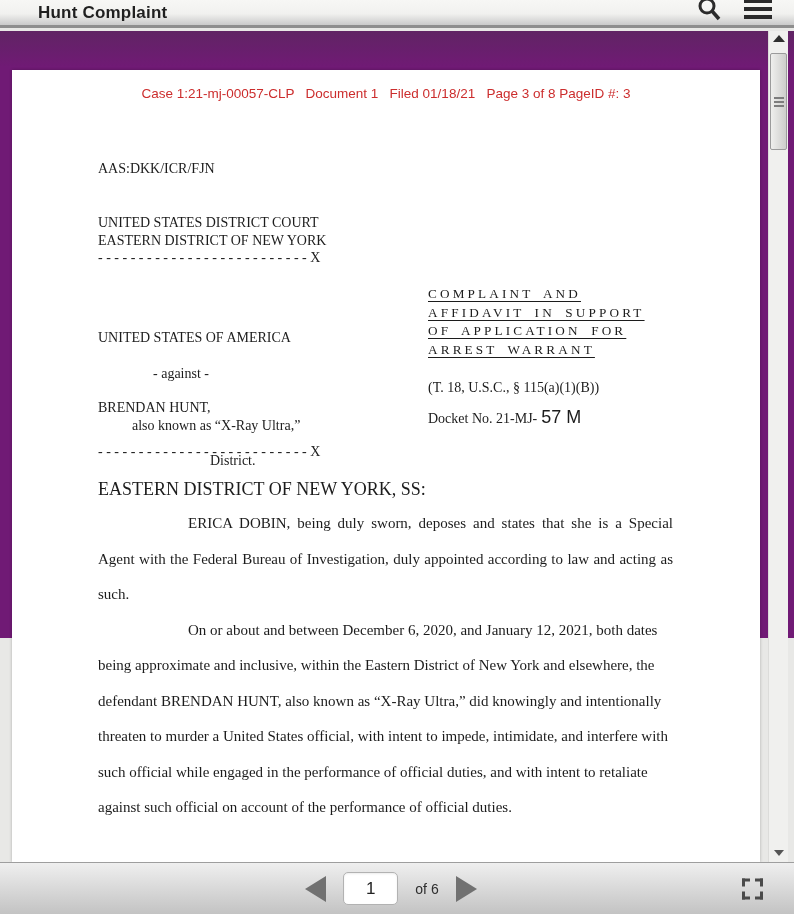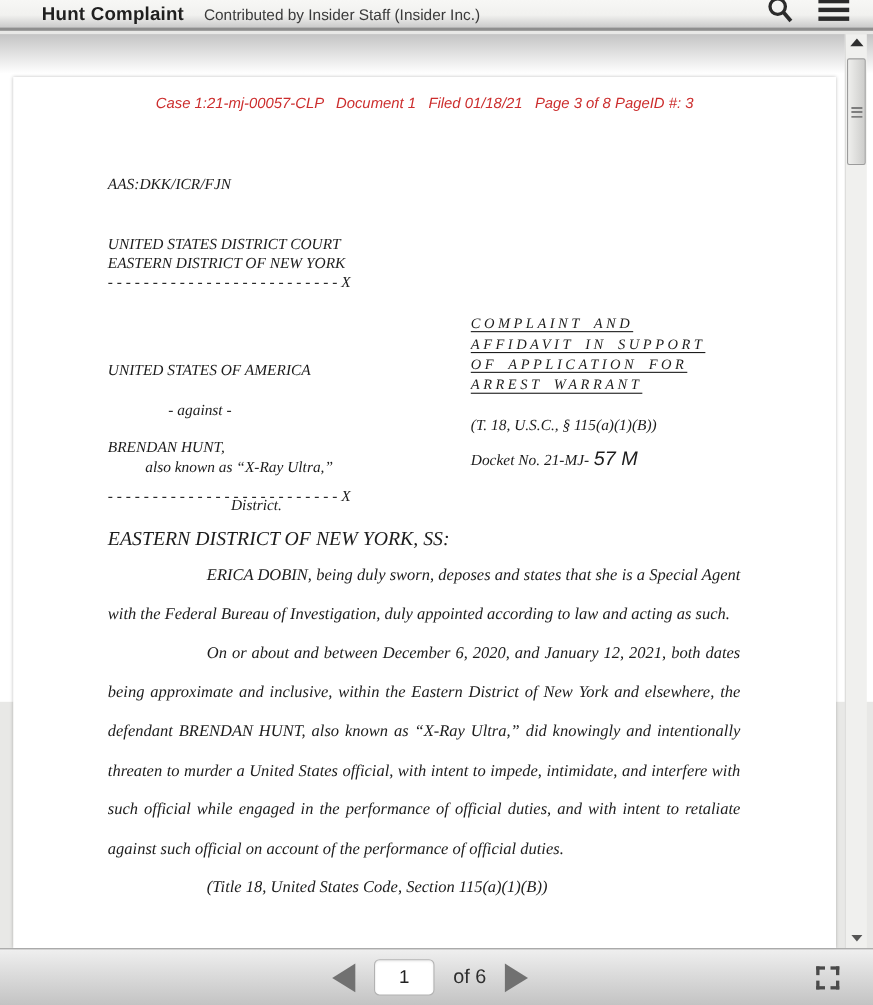--- a/index.html
+++ b/index.html
@@ -14,21 +14,21 @@
     display:flex; align-items:baseline; padding:3px 0 13px 38px;
     overflow:hidden;
   }
   .header .title { font-size:17px; font-weight:bold; color:#1f1f1f; letter-spacing:.2px; }
   .header .subtitle { font-size:14px; color:#3a3a3a; margin-left:18px; }
   .header-icons { position:absolute; right:22px; top:-3px; display:flex; gap:22px; align-items:flex-start; }
   .hamburger { width:28px; padding-top:2px; }
   .hamburger i { display:block; height:4px; background:#2b2b2b; margin-bottom:4px; }
 
   
-  .viewer { position:absolute; top:31px; left:0; width:794px; height:607px; background:#ffffff;font-style:italic; }
+  .viewer { position:absolute; top:31px; left:0; width:794px; height:607px; background:#701a75; }
   .viewer::before { content:""; position:absolute; top:0; left:0; right:0; height:36px;
     background:linear-gradient(rgba(60,60,60,.30), rgba(60,60,60,0)); pointer-events:none; z-index:3; }
 
   .page {
     position:absolute; top:39px; left:12px; width:748px; height:792px;
     background:#ffffff; box-shadow:0 0 3px rgba(0,0,0,.25);
   }
   .page * { position:absolute; font-family:"Liberation Serif", serif; color:#1c1c1c; }
 
   .stamp { top:16px; left:0; width:100%; text-align:center;
@@ -65,34 +65,33 @@
     background:linear-gradient(#efefef, #c3c3c3); border-top:1px solid #9e9e9e; z-index:5; }
   .pager { position:absolute; left:0; right:0; top:0; bottom:0;
     display:flex; align-items:center; justify-content:center; gap:17px; padding-right:12px; }
   .arrow-left { width:0; height:0; border-top:13px solid transparent; border-bottom:13px solid transparent;
     border-right:21px solid #717171; }
   .arrow-right { width:0; height:0; border-top:13px solid transparent; border-bottom:13px solid transparent;
     border-left:21px solid #717171; }
   .page-input { width:55px; height:33px; border:1px solid #b2b2b2; border-radius:5px; background:#fff;
     text-align:center; font-size:17px; color:#222; font-family:"Liberation Sans", sans-serif;
     box-shadow:inset 0 1px 2px rgba(0,0,0,.08); }
-  .of-label { font-size:18px; color:#2e2e2e; }
+  .of-label { font-size:14px; color:#2e2e2e; }
   .fs { position:absolute; right:31px; top:50%; transform:translateY(-50%); width:21px; height:21px; cursor:pointer; }
   .fs i { position:absolute; width:8px; height:8px; border:3px solid #4a4a4a; }
   .fs .tl { top:0; left:0; border-right:none; border-bottom:none; }
   .fs .tr { top:0; right:0; border-left:none; border-bottom:none; }
   .fs .bl { bottom:0; left:0; border-right:none; border-top:none; }
   .fs .br { bottom:0; right:0; border-left:none; border-top:none; }
 </style>
 </head>
 <body>
 
 <div class="header">
   <span class="title">Hunt Complaint</span>
-  <span class="subtitle">Contributed by Insider Staff (Insider Inc.)</span>
   <div class="header-icons">
     <span>
       <svg width="26" height="26" viewBox="0 0 26 26">
         <circle cx="11" cy="9" r="7" fill="none" stroke="#2b2b2b" stroke-width="3"></circle>
         <line x1="16" y1="14" x2="23" y2="22" stroke="#2b2b2b" stroke-width="3.5"></line>
       </svg>
     </span>
     <span class="hamburger">
         <i></i>
         <i></i>
@@ -126,21 +125,20 @@
     <div class="cap-right" style="top:309px">(T. 18, U.S.C., § 115(a)(1)(B))</div>
     <div class="cap-right" style="top:338px"><span style="position:static">Docket No. 21-MJ-</span><span class="sans-fill">57 M</span></div>
 
     <div class="divider" style="top:374px">- - - - - - - - - - - - - - - - - - - - - - - - - - X</div>
 
     <div class="venue">EASTERN DISTRICT OF NEW YORK, SS:</div>
 
     <div class="body-text">
       <p>ERICA DOBIN, being duly sworn, deposes and states that she is a Special Agent with the Federal Bureau of Investigation, duly appointed according to law and acting as such.</p>
       <p>On or about and between December 6, 2020, and January 12, 2021, both dates being approximate and inclusive, within the Eastern District of New York and elsewhere, the defendant BRENDAN HUNT, also known as “X-Ray Ultra,” did knowingly and intentionally threaten to murder a United States official, with intent to impede, intimidate, and interfere with such official while engaged in the performance of official duties, and with intent to retaliate against such official on account of the performance of official duties.</p>
-      <p>(Title 18, United States Code, Section 115(a)(1)(B))</p>
     </div>
 
   </div>
 
   <div class="scrollbar">
     <div class="sb-up"></div>
     <div class="sb-thumb">
       <div class="sb-grip"></div>
     </div>
     <div class="sb-down"></div>

